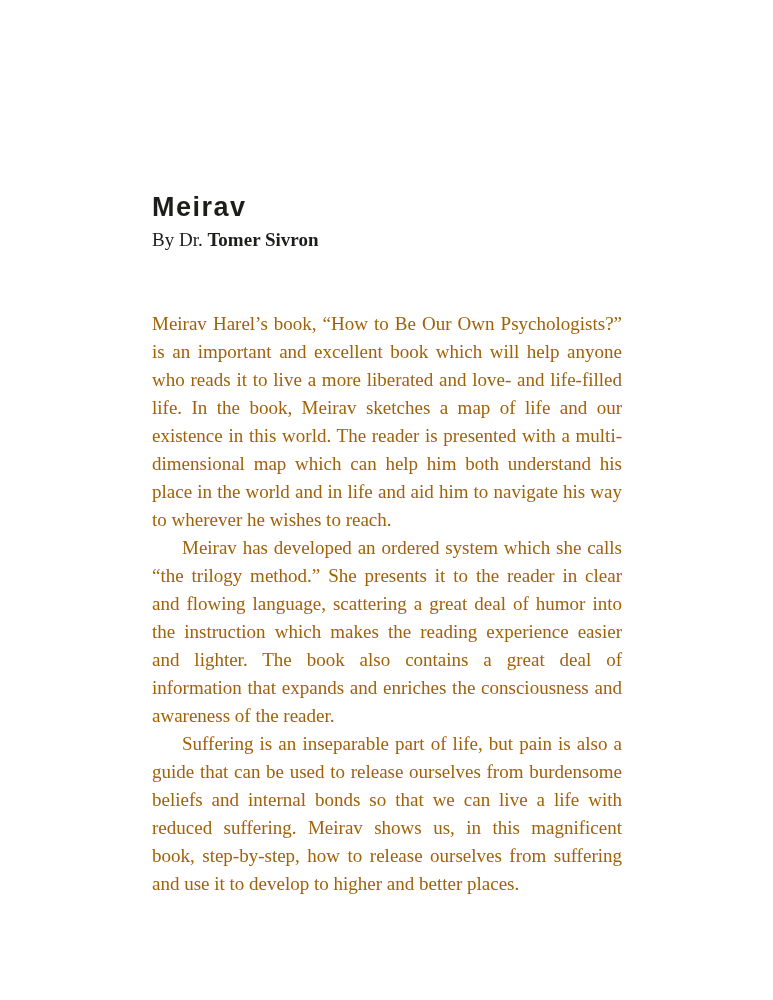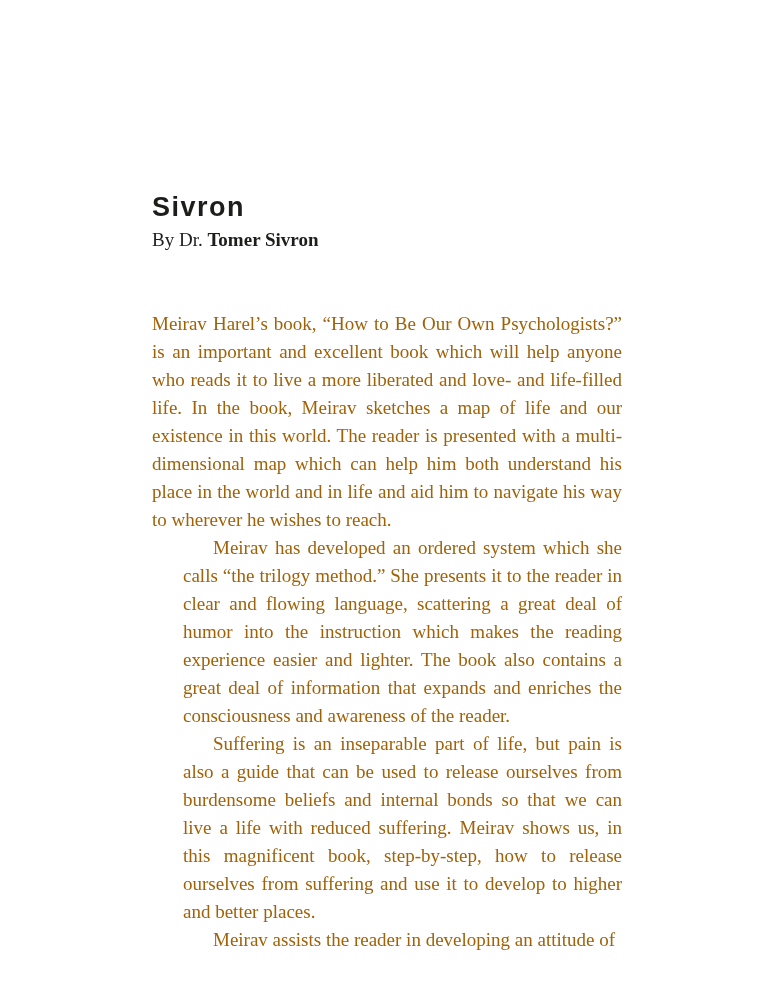--- a/index.html
+++ b/index.html
@@ -45,34 +45,32 @@
     font-size: 19px;
     line-height: 28px;
     color: #a16207;
     text-align: justify;
   }
   .body-text p {
     margin: 0;
   }
   .body-text p.indent {
     text-indent: 30px;
-    margin-left: 31px;
   }
 </style>
 </head>
 <body>
 
 <div class="book-page">
   <div class="content">
 
-    <h1 class="page-title">Sivron</h1>
+    <h1 class="page-title">Meirav</h1>
 
     <p class="byline"><span>By Dr. </span><span class="author">Tomer Sivron</span></p>
 
     <div class="body-text">
       <p>Meirav Harel’s book, “How to Be Our Own Psychologists?” is an important and excellent book which will help anyone who reads it to live a more liberated and love- and life-filled life. In the book, Meirav sketches a map of life and our existence in this world. The reader is presented with a multi-dimensional map which can help him both understand his place in the world and in life and aid him to navigate his way to wherever he wishes to reach.</p>
       <p class="indent">Meirav has developed an ordered system which she calls “the trilogy method.” She presents it to the reader in clear and flowing language, scattering a great deal of humor into the instruction which makes the reading experience easier and lighter. The book also contains a great deal of information that expands and enriches the consciousness and awareness of the reader.</p>
       <p class="indent">Suffering is an inseparable part of life, but pain is also a guide that can be used to release ourselves from burdensome beliefs and internal bonds so that we can live a life with reduced suffering. Meirav shows us, in this magnificent book, step-by-step, how to release ourselves from suffering and use it to develop to higher and better places.</p>
-      <p class="indent">Meirav assists the reader in developing an attitude of</p>
     </div>
 
   </div>
 </div>
 
 </body></html>

